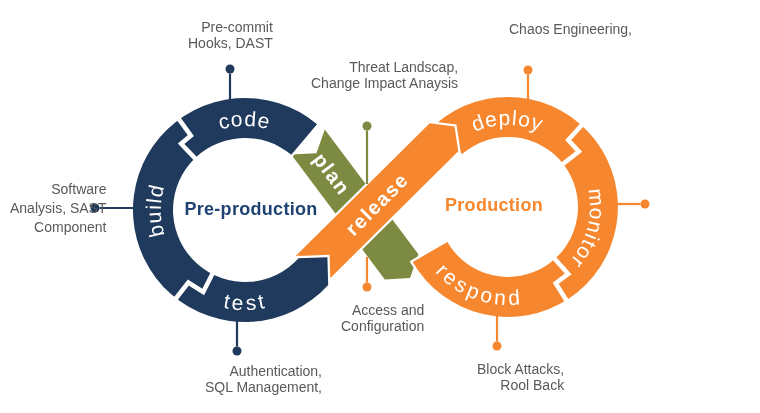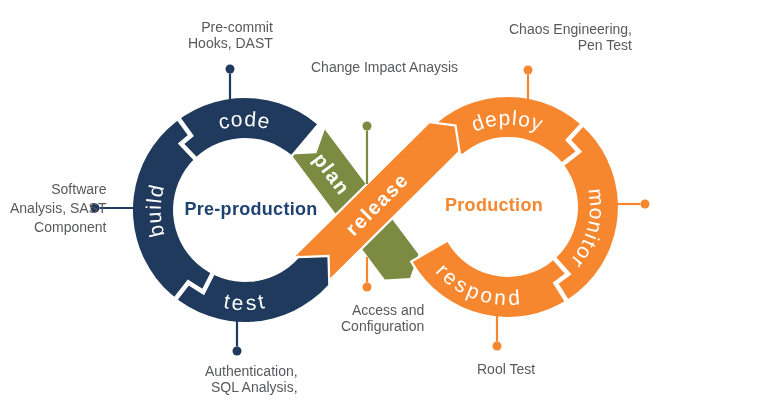--- a/index.html
+++ b/index.html
@@ -96,41 +96,42 @@
       <circle cx="497" cy="346" r="4.5" fill="#F6872E"></circle>
     </g>
   </svg>
 
   <div class="callout" style="left:188px;top:19px;">
     <div>Pre-commit</div>
     <div>Hooks, DAST</div>
   </div>
 
   <div class="callout" style="left:311px;top:59px;">
+    <div>Threat Landscap,</div>
     <div>Change Impact Anaysis</div>
   </div>
 
   <div class="callout" style="left:509px;top:21px;">
     <div>Chaos Engineering,</div>
-    <div>Pen Test</div>
   </div>
 
   <div class="callout wide-lh" style="left:10px;top:180px;">
     <div>Software</div>
     <div>Analysis, SAST</div>
     <div>Component</div>
   </div>
 
   <div class="callout" style="left:205px;top:363px;">
     <div>Authentication,</div>
-    <div>SQL Analysis,</div>
+    <div>SQL Management,</div>
   </div>
 
   <div class="callout" style="left:341px;top:302px;">
     <div>Access and</div>
     <div>Configuration</div>
   </div>
 
   <div class="callout" style="left:477px;top:361px;">
-    <div>Rool Test</div>
+    <div>Block Attacks,</div>
+    <div>Rool Back</div>
   </div>
 
 </div>
 
 </body></html>

